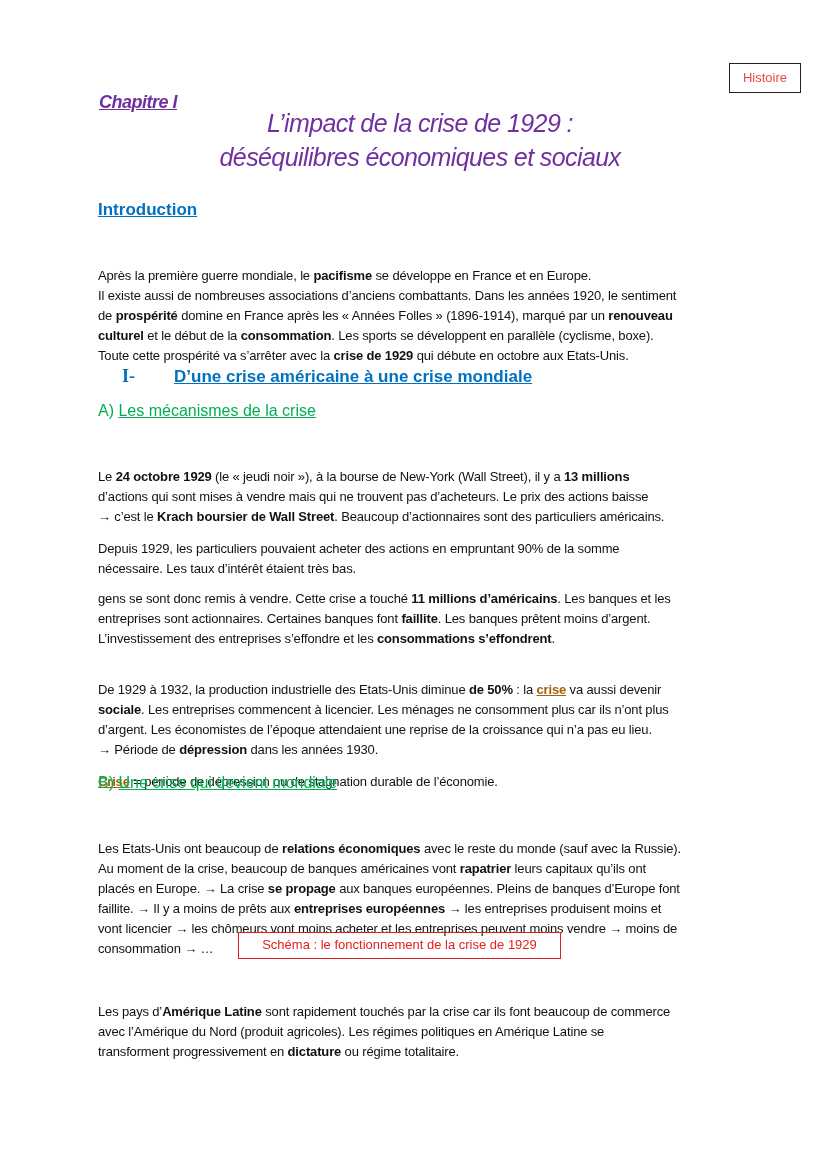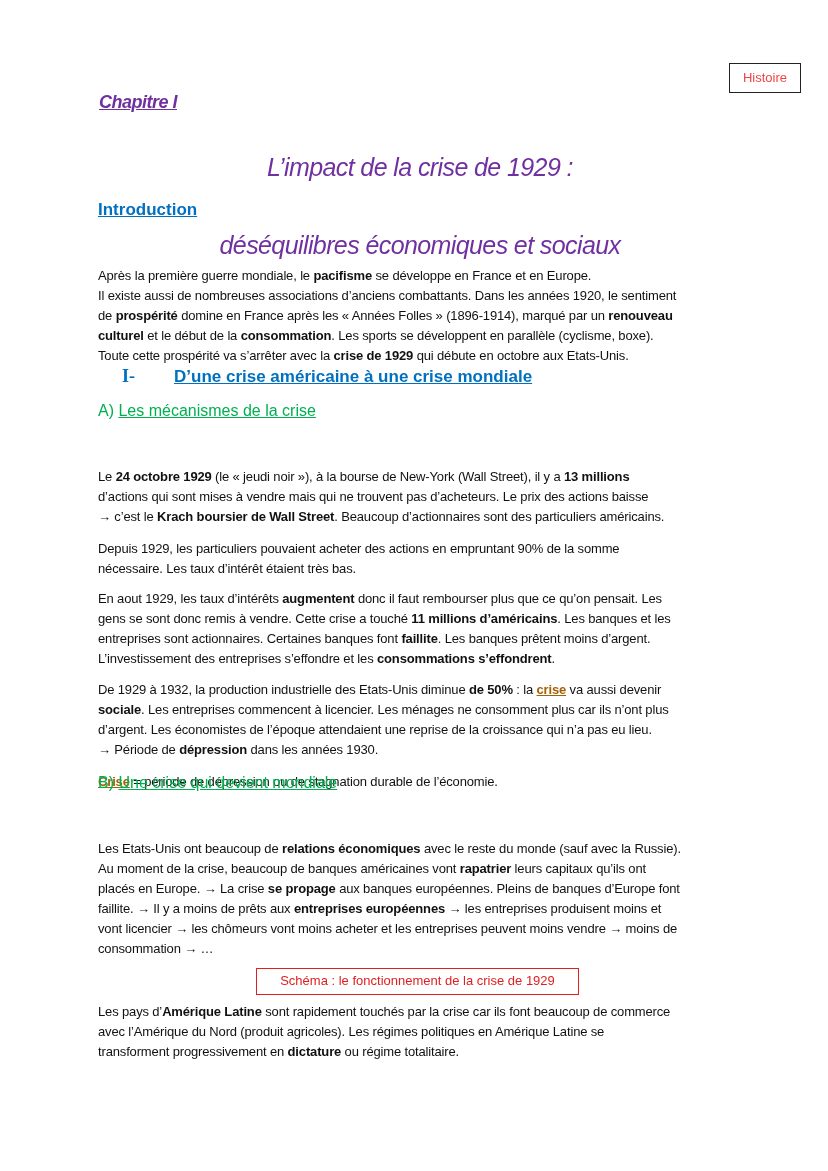--- a/index.html
+++ b/index.html
@@ -44,21 +44,21 @@
       left: 170px;
       top: 106px;
       width: 500px;
       text-align: center;
       font-size: 25px;
       font-style: italic;
       color: #7030a0;
       line-height: 34px;
       letter-spacing: -0.6px;
     }
-    .main-title div { white-space: nowrap; margin-top: 44px; }
+    .main-title div { white-space: nowrap; }
     .heading-intro {
       position: absolute;
       left: 98px;
       top: 200px;
       font-size: 17px;
       font-weight: bold;
       color: #0070c0;
       text-decoration: underline;
     }
     .para {
@@ -96,32 +96,31 @@
       color: #00b050;
     }
     .sub-heading .title { text-decoration: underline; }
     .link-term {
       color: #a16207;
       font-weight: bold;
       text-decoration: underline;
     }
     .schema-box {
       position: absolute;
-      left: 256px;
+      left: 238px;
       top: 932px;
       width: 323px;
       height: 27px;
       border: 1.5px solid #e02020;
       box-sizing: border-box;
       color: #e02020;
       font-size: 13px;
       line-height: 24px;
       text-align: center;
       white-space: nowrap;
-      margin-top: 36px;
     }
   </style>
 </head>
 <body>
 
 <div class="subject-box">Histoire</div>
 
 <div class="chapter-label">Chapitre I</div>
 
 <div class="main-title">
@@ -150,21 +149,20 @@
 <div class="para" style="top:435px;">
     <span class="line"><span>Le </span><b>24 octobre 1929</b><span> (le « jeudi noir »), à la bourse de New-York (Wall Street), il y a </span><b>13 millions</b></span>
     <span class="line"><span>d’actions qui sont mises à vendre mais qui ne trouvent pas d’acheteurs. Le prix des actions baisse</span></span>
     <span class="line"><span>→ c’est le </span><b>Krach boursier de Wall Street</b><span>. Beaucoup d’actionnaires sont des particuliers américains.</span></span>
   </div>
 <div class="para" style="top:507px;">
     <span class="line"><span>Depuis 1929, les particuliers pouvaient acheter des actions en empruntant 90% de la somme</span></span>
     <span class="line"><span>nécessaire. Les taux d’intérêt étaient très bas.</span></span>
   </div>
 <div class="para" style="top:557px;">
-    <span class="line"><span>En aout 1929, les taux d’intérêts </span><b>augmentent</b><span> donc il faut rembourser plus que ce qu’on pensait. Les</span></span>
     <span class="line"><span>gens se sont donc remis à vendre. Cette crise a touché </span><b>11 millions d’américains</b><span>. Les banques et les</span></span>
     <span class="line"><span>entreprises sont actionnaires. Certaines banques font </span><b>faillite</b><span>. Les banques prêtent moins d’argent.</span></span>
     <span class="line"><span>L’investissement des entreprises s’effondre et les </span><b>consommations s’effondrent</b><span>.</span></span>
   </div>
 <div class="para" style="top:648px;">
     <span class="line"><span>De 1929 à 1932, la production industrielle des Etats-Unis diminue </span><b>de 50%</b><span> : la </span><span class="link-term">crise</span><span> va aussi devenir</span></span>
     <span class="line"><b>sociale</b><span>. Les entreprises commencent à licencier. Les ménages ne consomment plus car ils n’ont plus</span></span>
     <span class="line"><span>d’argent. Les économistes de l’époque attendaient une reprise de la croissance qui n’a pas eu lieu.</span></span>
     <span class="line"><span>→ Période de </span><b>dépression</b><span> dans les années 1930.</span></span>
   </div>

